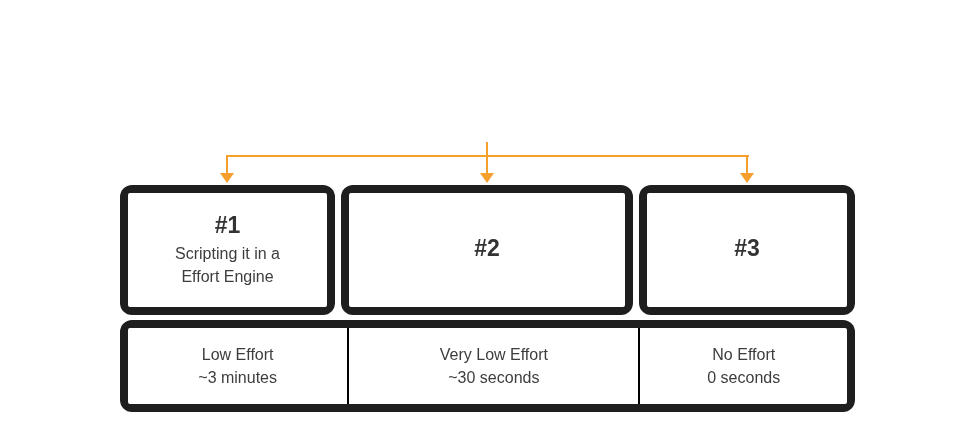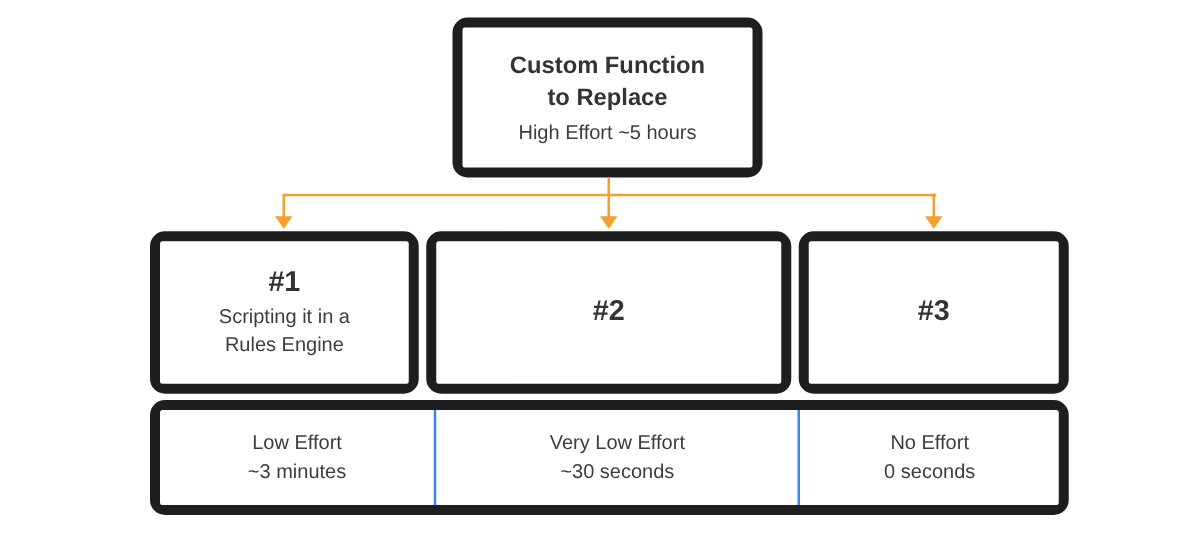--- a/index.html
+++ b/index.html
@@ -72,21 +72,21 @@
     align-items: center;
     justify-content: center;
     text-align: center;
     font-size: 16px;
     color: #3d3d3d;
     line-height: 1.45;
     white-space: pre-line;
     box-sizing: border-box;
   }
   .effort-cell + .effort-cell {
-    border-left: 2px solid #3b82f6;
+    border-left: 2px solid #000000;
   }
   .effort-cell.c1 { flex: 0 0 30.5%; }
   .effort-cell.c2 { flex: 0 0 40.5%; }
   .effort-cell.c3 { flex: 1 1 auto; }
   
   .conn {
     position: absolute;
     background: #f5a02d;
   }
   .arrow-down {
@@ -96,45 +96,38 @@
     border-left: 7px solid transparent;
     border-right: 7px solid transparent;
     border-top: 10px solid #f5a02d;
   }
 </style>
 </head>
 <body>
 
 <div class="canvas">
 
-  <div class="node-shell" style="left:362px; top:14px; width:248px; height:128px;">
-    <div class="node-inner">
-      <div class="root-title">Custom Function
-to Replace</div>
-      <div class="root-subtitle">High Effort ~5 hours</div>
-    </div>
-  </div>
 
   <div class="conn" style="left:486px; top:142px; width:2px; height:15px;"></div>
   <div class="conn" style="left:227px; top:155px; width:522px; height:2px;"></div>
 
   <div class="conn" style="left:226px; top:155px; width:2px; height:19px;"></div>
   <div class="arrow-down" style="left:220px; top:173px;"></div>
 
   <div class="conn" style="left:486px; top:155px; width:2px; height:19px;"></div>
   <div class="arrow-down" style="left:480px; top:173px;"></div>
 
   <div class="conn" style="left:746px; top:155px; width:2px; height:19px;"></div>
   <div class="arrow-down" style="left:740px; top:173px;"></div>
 
   <div class="node-shell" style="left:120px; top:185px; width:215px; height:130px;">
     <div class="node-inner">
       <div class="option-number">#1</div>
       <div class="option-label">Scripting it in a
-Rules Engine</div>
+Effort Engine</div>
     </div>
   </div>
 
   <div class="node-shell" style="left:341px; top:185px; width:292px; height:130px;">
     <div class="node-inner">
       <div class="option-number">#2</div>
     </div>
   </div>
 
   <div class="node-shell" style="left:639px; top:185px; width:216px; height:130px;">

